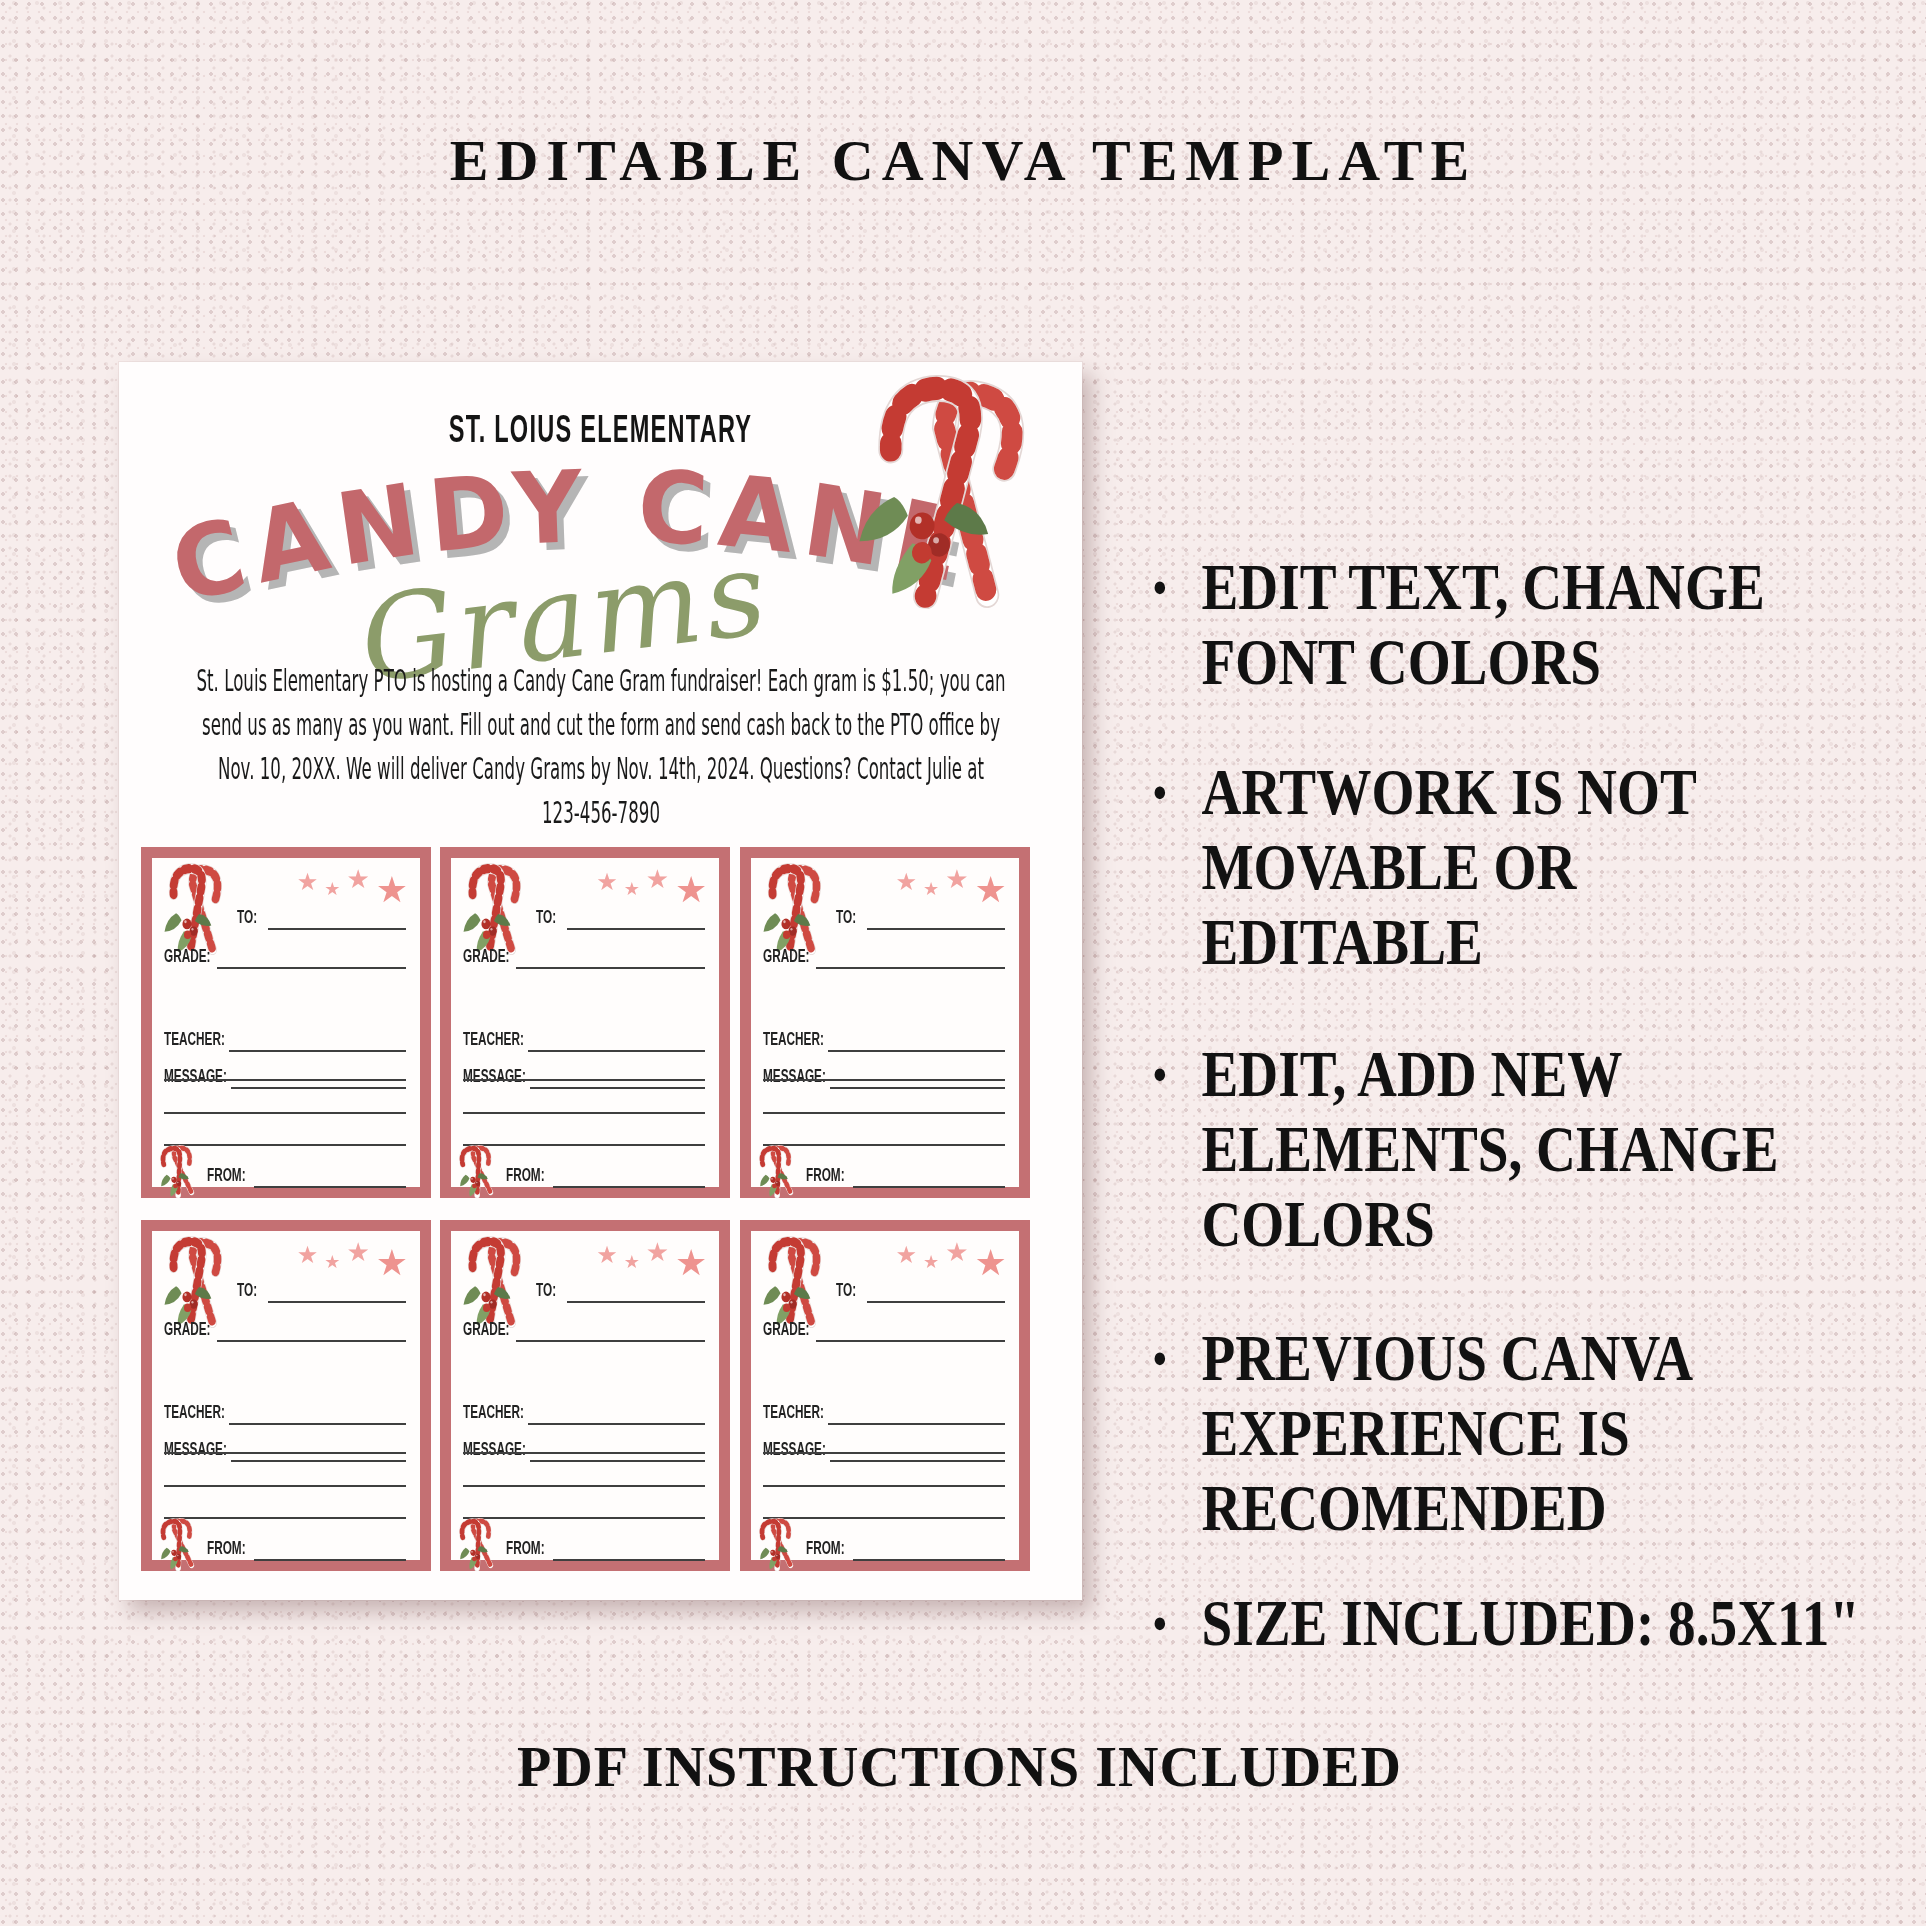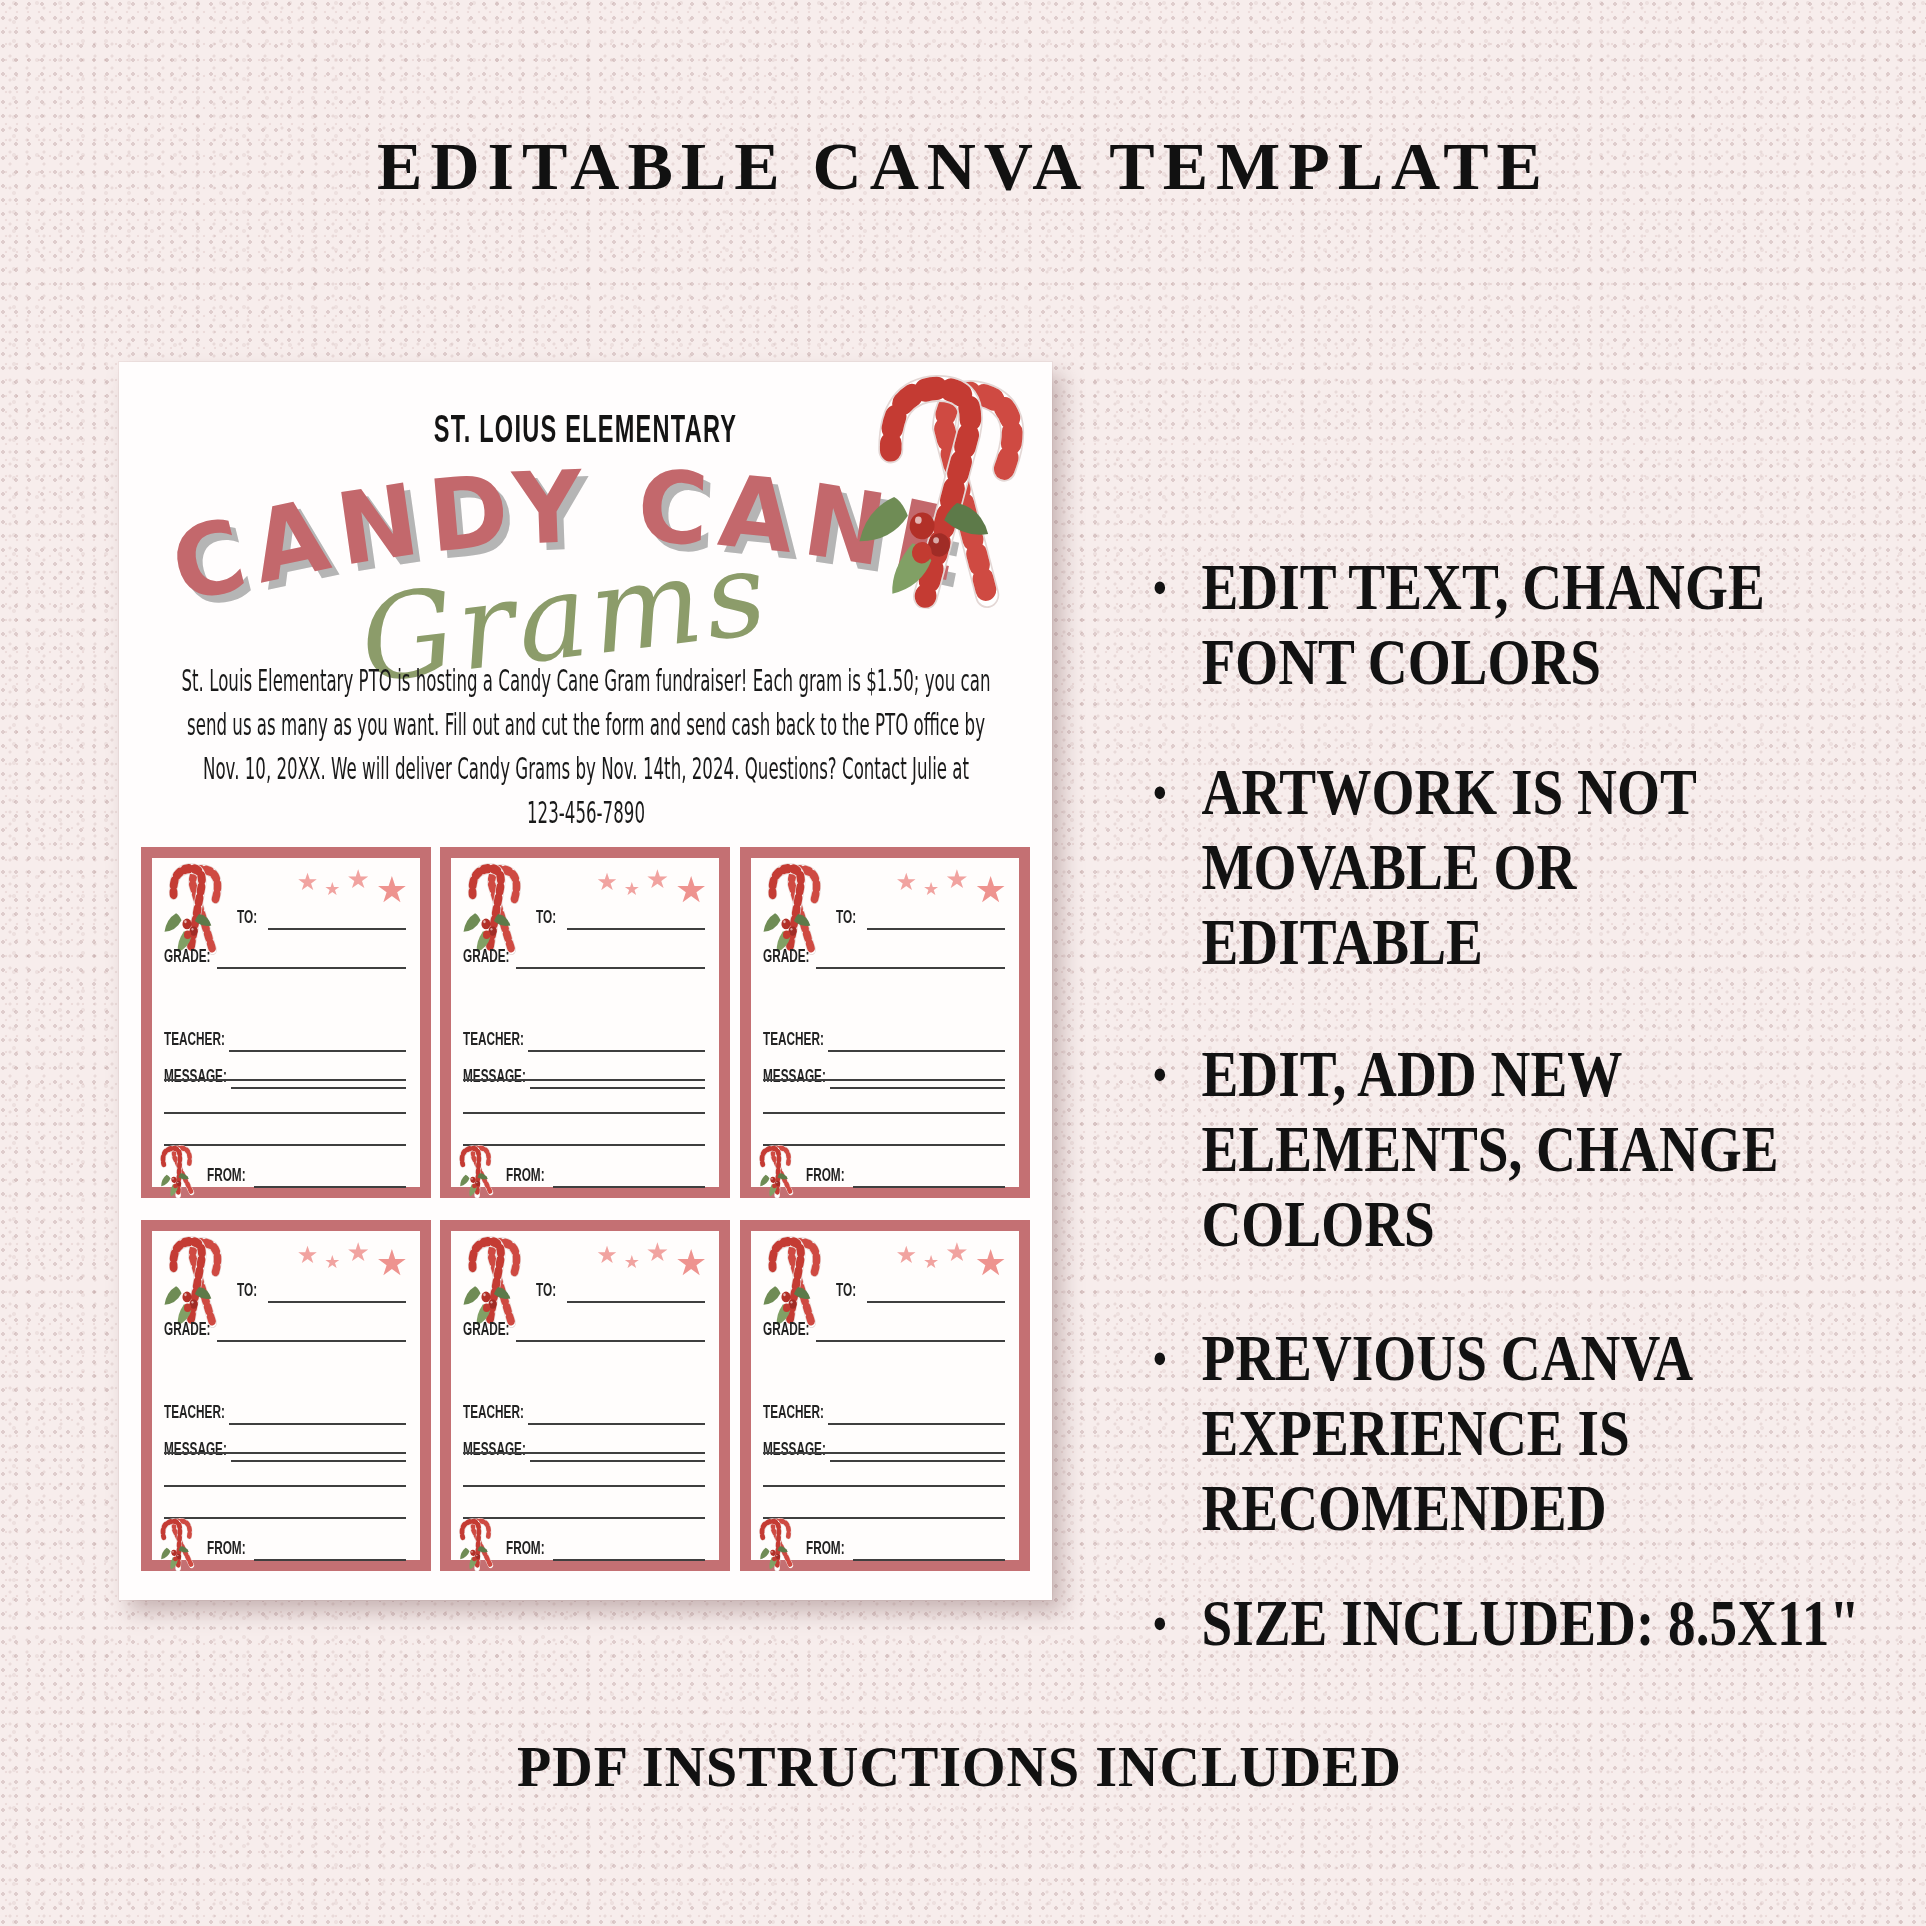--- a/index.html
+++ b/index.html
@@ -10,21 +10,21 @@
       radial-gradient(circle at 3px 4px, rgba(168,132,132,.30) 1.6px, transparent 2.1px),
       radial-gradient(circle at 10px 8px, rgba(168,132,132,.18) 1.3px, transparent 1.8px),
       radial-gradient(circle at 6px 12px, rgba(196,158,158,.22) 1.1px, transparent 1.6px),
       radial-gradient(circle at 14px 3px, rgba(168,132,132,.12) 1.8px, transparent 2.3px);
     background-size:13px 14px,17px 12px,11px 16px,23px 19px;
     font-family:"Liberation Sans",sans-serif;color:#161616;
   }
   
   .big-title{
     position:absolute;left:0;right:0;top:127px;text-align:center;
-    font-family:"Liberation Serif",serif;font-weight:bold;font-size:68px;
+    font-family:"Liberation Serif",serif;font-weight:bold;font-size:58px;
     letter-spacing:8px;color:#111;white-space:nowrap;
   }
   .footer-title{
     position:absolute;left:0;right:8px;top:1735px;text-align:center;
     font-family:"Liberation Serif",serif;font-weight:bold;font-size:56px;
     letter-spacing:1px;color:#111;white-space:nowrap;
   }
   
   .features{
     position:absolute;left:1153px;top:550px;width:844px;
@@ -34,20 +34,21 @@
   .feature{display:flex;align-items:flex-start;}
   .feature .dot{width:57px;font-size:46px;line-height:75px;flex:none;}
   .feature .ftext{white-space:pre-line;line-height:75px;}
   .gap1{margin-bottom:55px;} .gap2{margin-bottom:57px;}
   .gap3{margin-bottom:59px;} .gap4{margin-bottom:40px;}
   
   .page{
     position:absolute;left:119px;top:362px;width:933px;height:1238px;
     background:#fffdfd;
     box-shadow:10px 12px 20px rgba(125,92,92,.38), 0 0 0 1px #efe2e1;
+    padding-left:30px;
   }
   .school{
     position:absolute;left:0;right:0;top:46px;text-align:center;
     font-weight:bold;font-size:38px;letter-spacing:2px;color:#141414;
     transform:scaleX(.62);transform-origin:center top;white-space:nowrap;
   }
   .arch{position:absolute;left:54px;top:95px;width:837px;height:238px;overflow:visible;}
   .arch text{font-family:"DejaVu Sans",sans-serif;font-weight:bold;font-size:96px;letter-spacing:10px;}
   .arch-shadow{fill:#a9a9a9;opacity:.85;}
   .arch-main{fill:#c3686c;}

